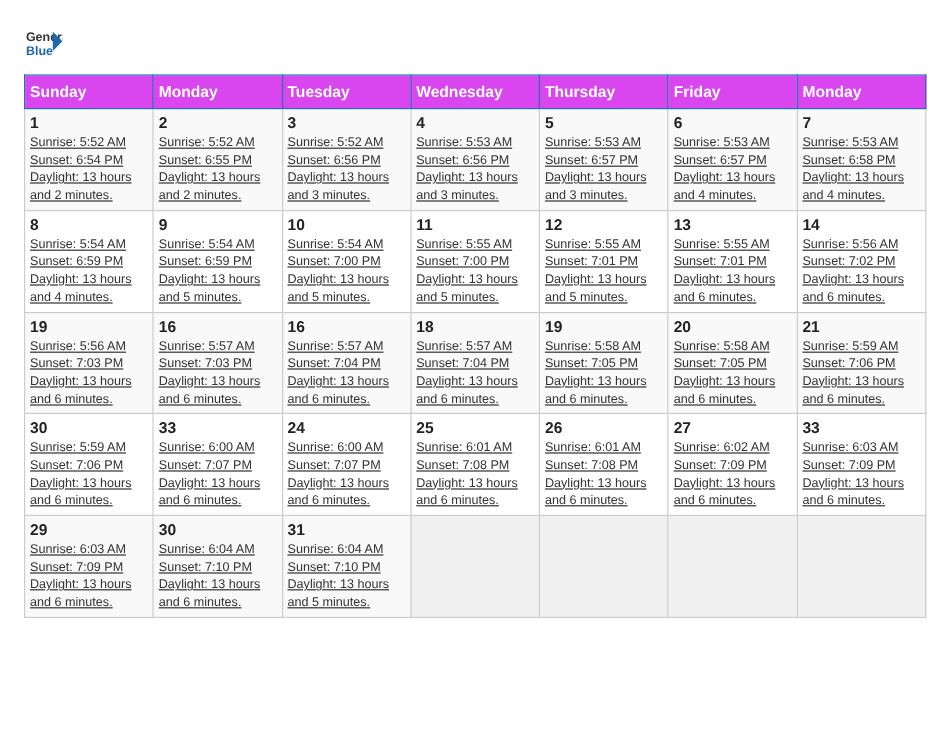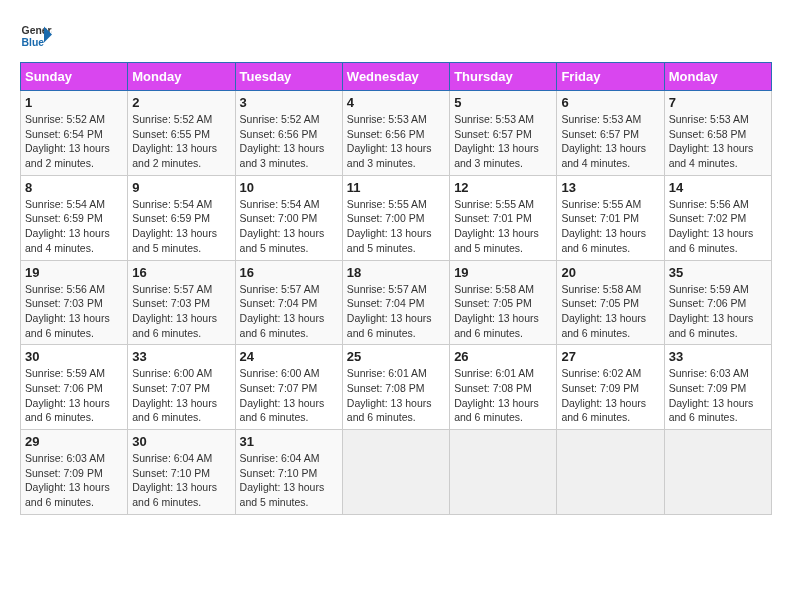--- a/index.html
+++ b/index.html
@@ -70,20 +70,21 @@
       font-size: 13px;
       font-weight: bold;
       color: #222;
       display: block;
       margin-bottom: 2px;
     }
     .day-info {
       font-size: 10.5px;
       color: #333;
       line-height: 1.4;
+      text-decoration: underline;
     }
     .empty-cell {
       background: #f0f0f0 !important;
     }
   </style>
 </head>
 <body>
 
 <div class="header-area">
   <div class="logo">
@@ -191,21 +192,21 @@
       </td>
         <td>
         <span class="day-number">19</span>
         <span class="day-info">Sunrise: 5:58 AM<br>Sunset: 7:05 PM<br>Daylight: 13 hours and 6 minutes.</span>
       </td>
         <td>
         <span class="day-number">20</span>
         <span class="day-info">Sunrise: 5:58 AM<br>Sunset: 7:05 PM<br>Daylight: 13 hours and 6 minutes.</span>
       </td>
         <td>
-        <span class="day-number">35</span>
+        <span class="day-number">21</span>
         <span class="day-info">Sunrise: 5:59 AM<br>Sunset: 7:06 PM<br>Daylight: 13 hours and 6 minutes.</span>
       </td>
       </tr>
       <tr>
         <td>
         <span class="day-number">30</span>
         <span class="day-info">Sunrise: 5:59 AM<br>Sunset: 7:06 PM<br>Daylight: 13 hours and 6 minutes.</span>
       </td>
         <td>
         <span class="day-number">33</span>

